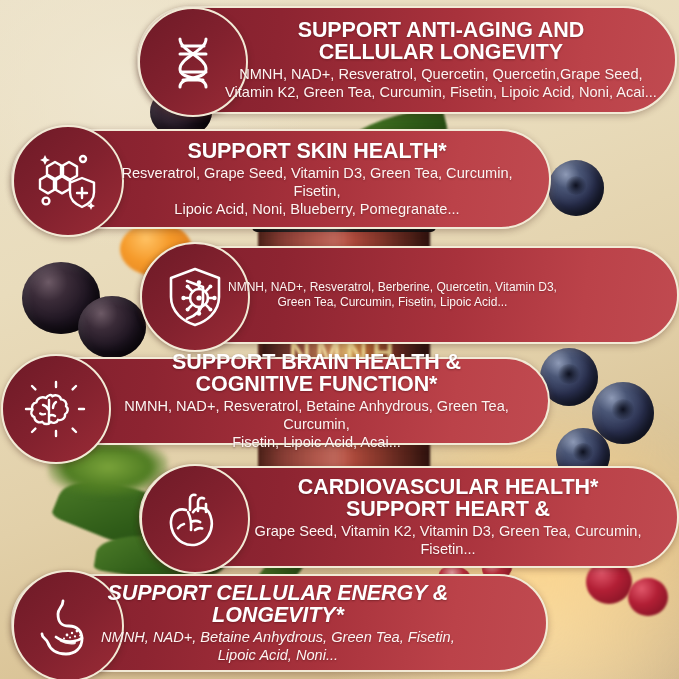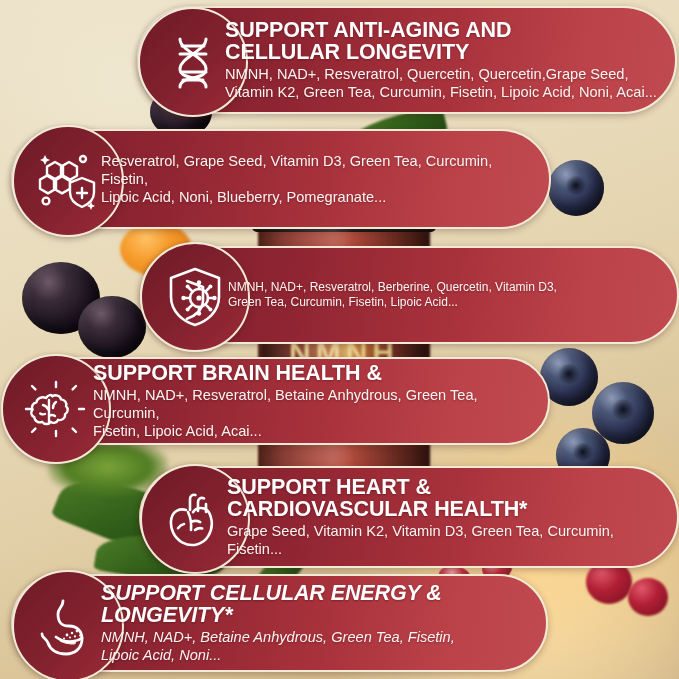--- a/index.html
+++ b/index.html
@@ -101,20 +101,21 @@
 
   
   .cards{position:absolute;inset:0;}
   .card{
     position:absolute;display:flex;align-items:center;
     border-radius:999px;
     border:2.5px solid #f2ead6;
     box-shadow:0 2px 7px rgba(60,25,20,.30);
     box-sizing:border-box;
     background:linear-gradient(98deg,#7d1e2c 0%,#8d2431 26%,#a8323c 58%,#bb4249 82%,#c04a50 100%);
+    text-align:center;
   }
   .icon-badge{
     position:absolute;border-radius:50%;
     background:linear-gradient(135deg,#6e1a27 0%,#82212e 52%,#9a2b36 100%);
     border:2.5px solid #f2ead6;
     box-shadow:0 2px 6px rgba(60,25,20,.35);
     display:flex;align-items:center;justify-content:center;
     box-sizing:border-box;
   }
   .icon-badge svg{display:block;}
@@ -240,20 +241,23 @@
           <path d="M13 25l8 4.6v9.2l-8 4.6-8-4.6v-9.2z"></path>
           <path d="M47 28l12 4.6v10c0 7.6-6.4 12.2-12 14.4-5.6-2.2-12-6.8-12-14.4v-10z" fill="#82212e"></path>
           <path d="M47 38v10M42 43h10" stroke-linecap="round"></path>
           <path d="M10 5l1.7 3.6L15 10l-3.3 1.6L10 15l-1.7-3.4L5 10l3.3-1.4z" fill="#ffffff" stroke="none"></path>
           <path d="M56 52l1.2 2.6L60 56l-2.8 1.2L56 60l-1.2-2.8L52 56l2.8-1.4z" fill="#ffffff" stroke="none"></path>
           <circle cx="48" cy="9" r="3"></circle>
           <circle cx="11" cy="51" r="3.4"></circle>
         </svg>
       </div>
       <div class="card-body">
+        <div class="card-title">
+          <div>SUPPORT SKIN HEALTH*</div>
+        </div>
         <div class="card-sub">
           <div>Resveratrol, Grape Seed, Vitamin D3, Green Tea, Curcumin, Fisetin,</div>
           <div>Lipoic Acid, Noni, Blueberry, Pomegranate...</div>
         </div>
       </div>
     </div>
 
     <div class="card" id="card-3">
       <div class="icon-badge">
         <svg width="64" height="64" viewBox="0 0 64 64" fill="none" stroke="#ffffff" stroke-width="2.6" stroke-linejoin="round" stroke-linecap="round">
@@ -284,40 +288,41 @@
       <div class="icon-badge">
         <svg width="68" height="62" viewBox="0 0 68 62" fill="none" stroke="#ffffff" stroke-width="2.4" stroke-linecap="round" stroke-linejoin="round">
           <path d="M24 20c-4-2-9 0-9.6 4.4-3.6.6-5.4 4.2-3.8 7.2-2.4 2.4-1.6 6.4 1.8 7.6.2 4 4.4 6.2 7.8 4.6 2 3 6.6 3 8.6 0 2.4 2 6.2 1 7.2-2 3.8 1.2 7.6-1.8 7-5.6 3.2-1.6 3.6-5.8 1-8 1.2-3.4-1.4-6.8-5-6.8-.8-3.8-5.4-5.4-8.6-3C29.6 16 26 16.8 24 20z"></path>
           <path d="M27 22v22M21 27c2.4.6 4.2 2.4 5 4.4M34 24c-2 1.4-3 3.8-3 6M33 38c-1.6-1-3.8-1.2-5.6-.4M23 36c-1.6.6-3.4.4-4.8-.6"></path>
           <path d="M10 8l3.4 3.4M34 4v5M54 8l-3.4 3.4M4 31h5M62 31h-5M10 54l3.4-3.4M34 58v-5M54 54l-3.4-3.4"></path>
         </svg>
       </div>
       <div class="card-body">
         <div class="card-title">
           <div>SUPPORT BRAIN HEALTH &amp;</div>
+          <div>COGNITIVE FUNCTION*</div>
         </div>
         <div class="card-sub">
           <div>NMNH, NAD+, Resveratrol, Betaine Anhydrous, Green Tea, Curcumin,</div>
           <div>Fisetin, Lipoic Acid, Acai...</div>
         </div>
       </div>
     </div>
 
     <div class="card" id="card-5">
       <div class="icon-badge">
         <svg width="62" height="62" viewBox="0 0 62 62" fill="none" stroke="#ffffff" stroke-width="2.6" stroke-linecap="round" stroke-linejoin="round">
           <path d="M22 22c-6-2-13 1-14.6 8.4C5.4 40 10 50 18.6 54.6c9 4.8 20.4 2.2 25.6-6.4 4-6.6 4.4-14.2 2.2-20.6-1.6-4.6-5-7.6-9.4-7.6-3.6 0-6.4 1.8-8 4.2"></path>
           <path d="M26 22V11M26 11c0-3 2.6-5 5.4-4M34 23V14M34 14c0-3.2 3-5 6-3.6M42 24V16"></path>
           <path d="M24 24c2.6 5.4 3.6 11.6 3 18M27 34c3-1.4 6.4-1.4 9.2.2M31 42c2-1.6 4.6-2.2 7.2-1.6M20 36c-2.4.6-4.6 2.2-6 4.2"></path>
         </svg>
       </div>
       <div class="card-body">
         <div class="card-title">
+          <div>CARDIOVASCULAR HEALTH*</div>
           <div>SUPPORT HEART &amp;</div>
-          <div>CARDIOVASCULAR HEALTH*</div>
         </div>
         <div class="card-sub">
           <div>Grape Seed, Vitamin K2, Vitamin D3, Green Tea, Curcumin, Fisetin...</div>
         </div>
       </div>
     </div>
 
     <div class="card" id="card-6">
       <div class="icon-badge">
         <svg width="62" height="62" viewBox="0 0 62 62" fill="none" stroke="#ffffff" stroke-width="2.8" stroke-linecap="round" stroke-linejoin="round">

